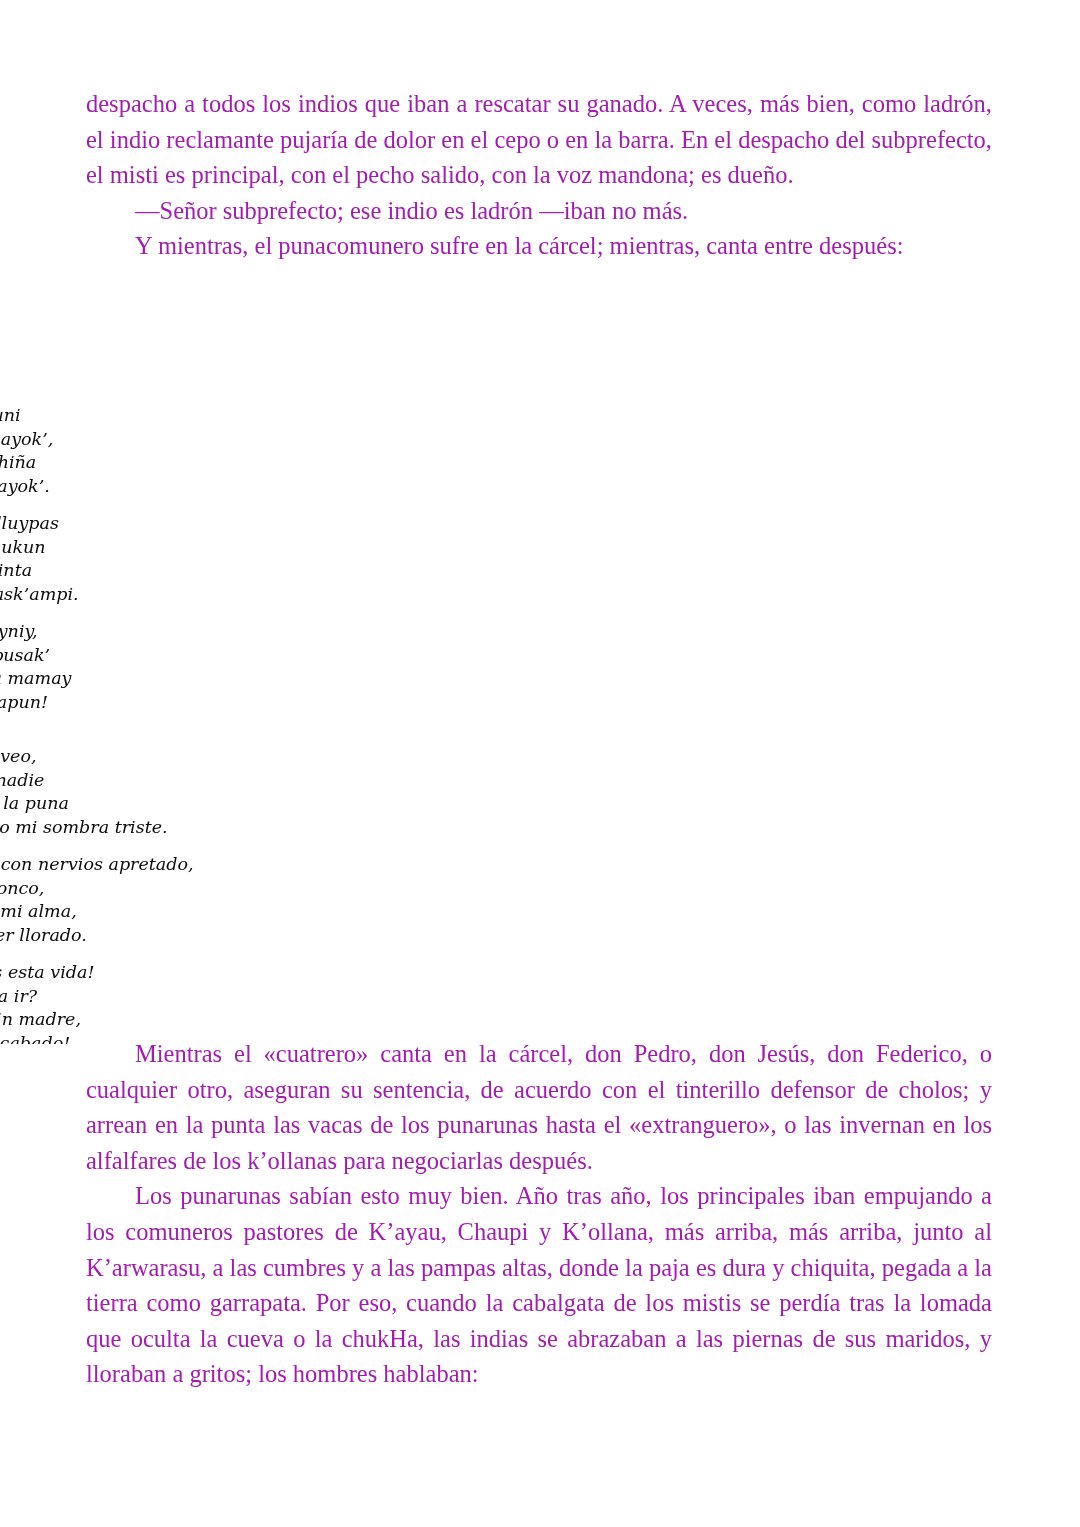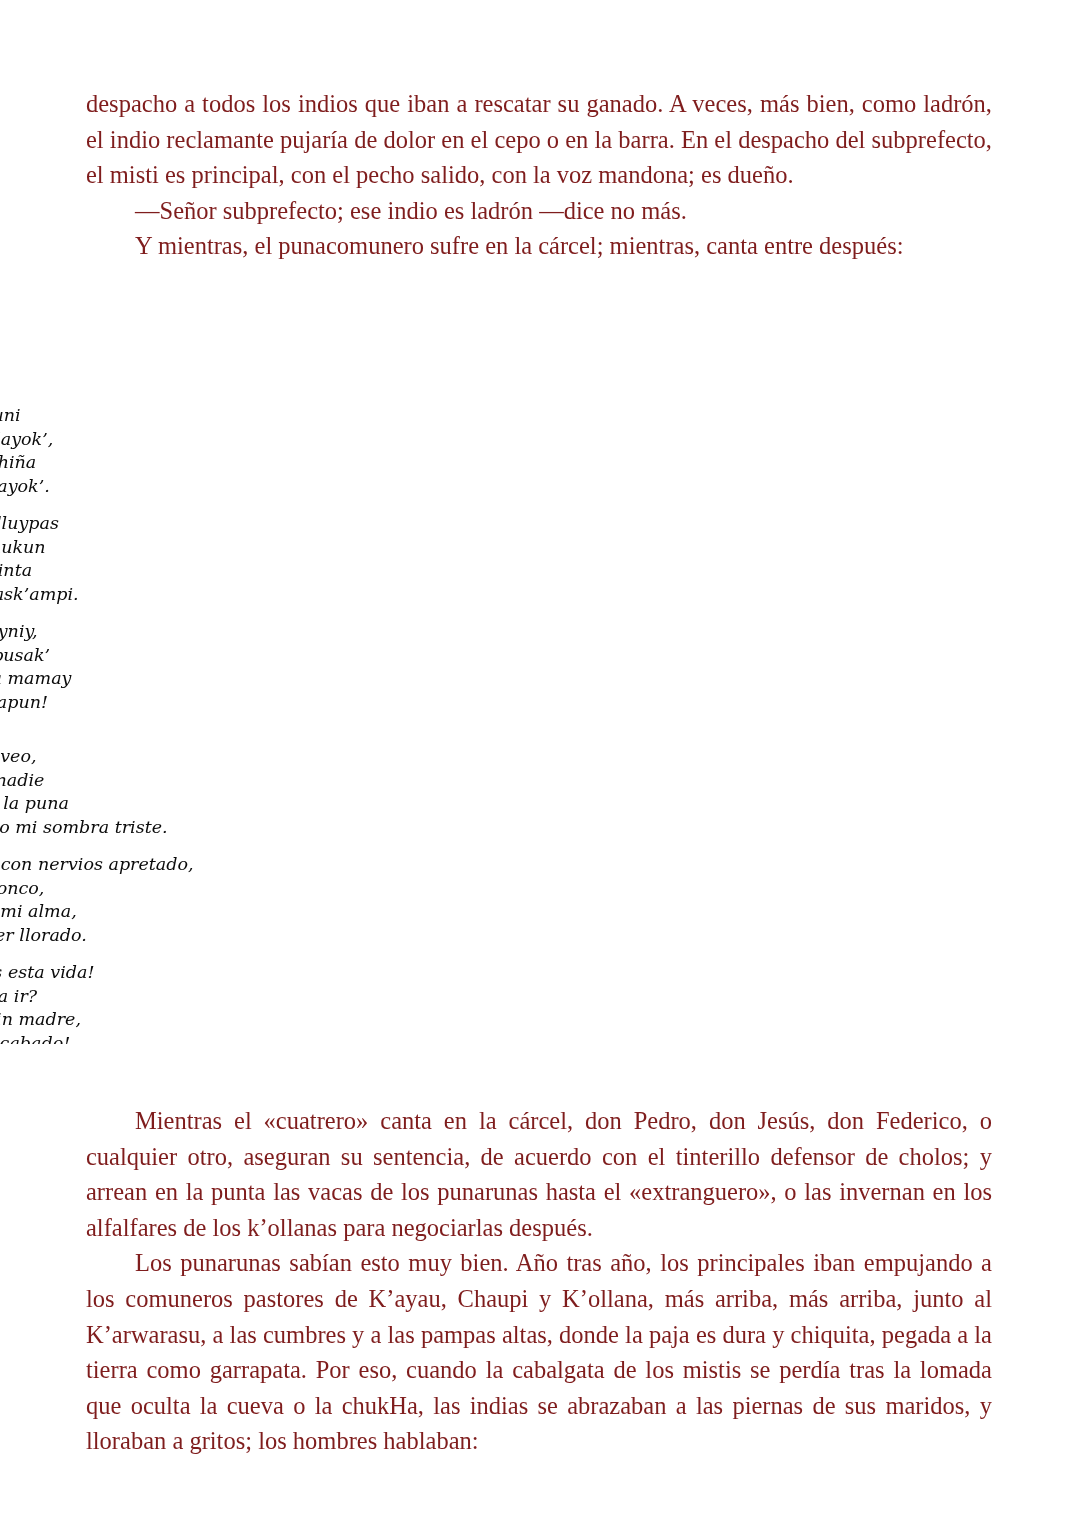--- a/index.html
+++ b/index.html
@@ -31,21 +31,21 @@
     width: 906px;
   }
 
   p.body-para {
     margin: 0;
     font-size: 24.5px;
     line-height: 35.6px;
     text-align: justify;
     text-justify: inter-word;
     hyphens: none;
-    color: #7f1d1d;
+    color: #a21caf;
   }
   p.body-para.indent { text-indent: 2.0em; }
   p.body-para.first { text-indent: 0; }
 
   
   .poem-wrap {
     position: absolute;
     left: 0px;
     top: 404px;
     width: 400px;
@@ -71,21 +71,21 @@
     font-size: 17.5px;
     line-height: 23.5px;
     white-space: nowrap;
     color: #0b0b0b;
   }
 
   
   .text-column-lower {
     position: absolute;
     left: 86px;
-    top: 1103px;
+    top: 1036px;
     width: 906px;
   }
 
   
   .footer {
     position: absolute;
     left: 0;
     top: 1526px;
     width: 1080px;
     text-align: center;
@@ -98,21 +98,21 @@
     color: #0a0a0a;
   }
 </style>
 </head>
 <body>
 
 <div class="page">
 
   <div class="text-column">
     <p class="body-para first">despacho a todos los indios que iban a rescatar su ganado. A veces, más bien, como ladrón, el indio reclamante pujaría de dolor en el cepo o en la barra. En el despacho del subprefecto, el misti es principal, con el pecho salido, con la voz mandona; es dueño.</p>
-    <p class="body-para indent">—Señor subprefecto; ese indio es ladrón —dice no más.</p>
+    <p class="body-para indent">—Señor subprefecto; ese indio es ladrón —iban no más.</p>
     <p class="body-para indent">Y mientras, el punacomunero sufre en la cárcel; mientras, canta entre después:</p>
   </div>
 
   <div class="poem-wrap">
     <div class="poem-inner">
 
       <div class="stanza">
         <span class="v">rikukuni</span>
         <span class="v">piynillayok’,</span>
         <span class="v">rayta hiña</span>

